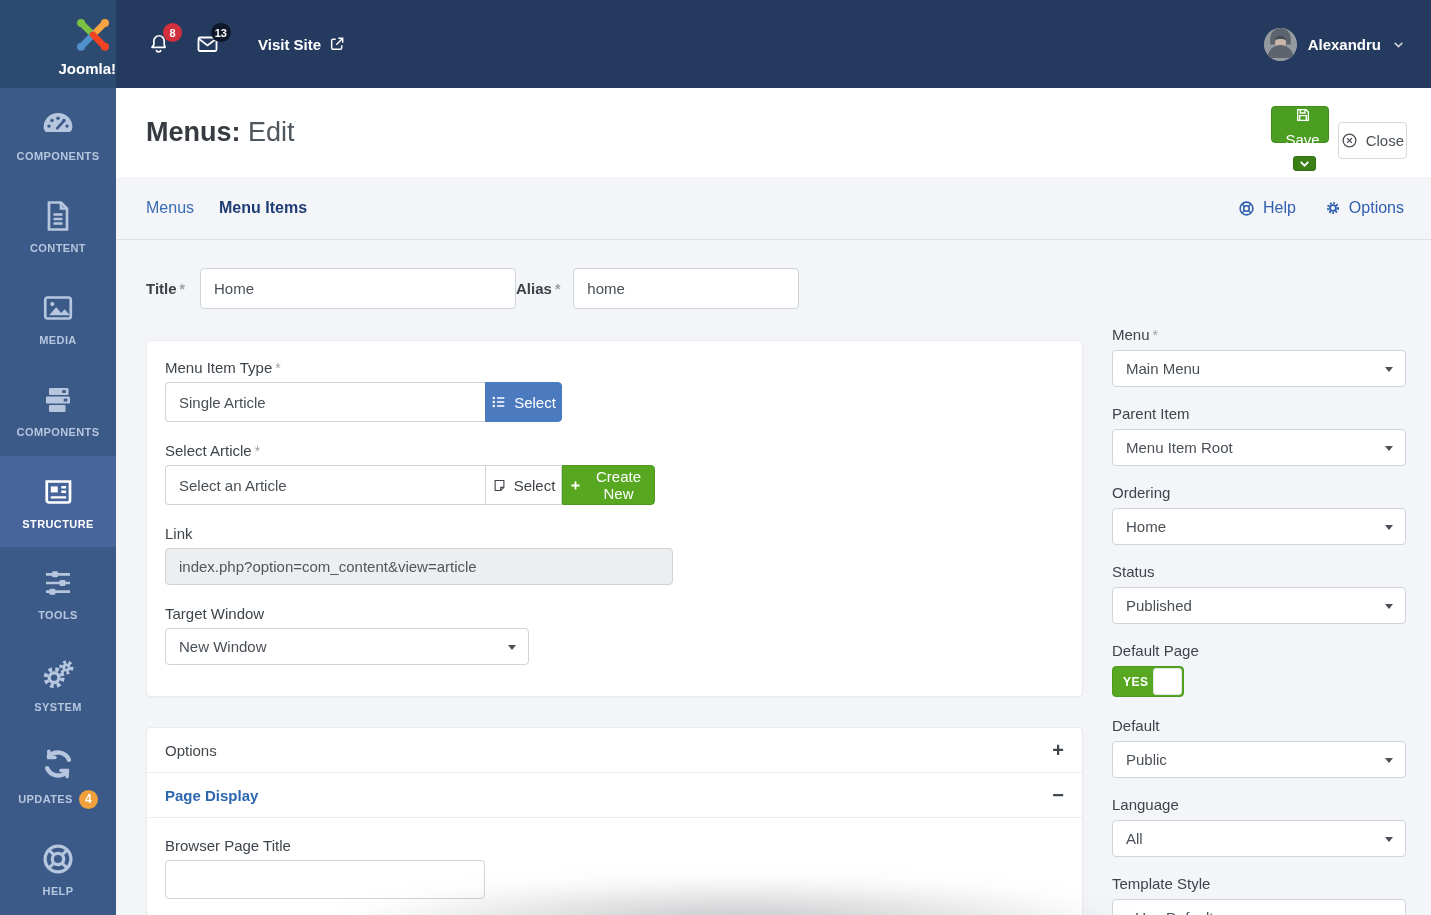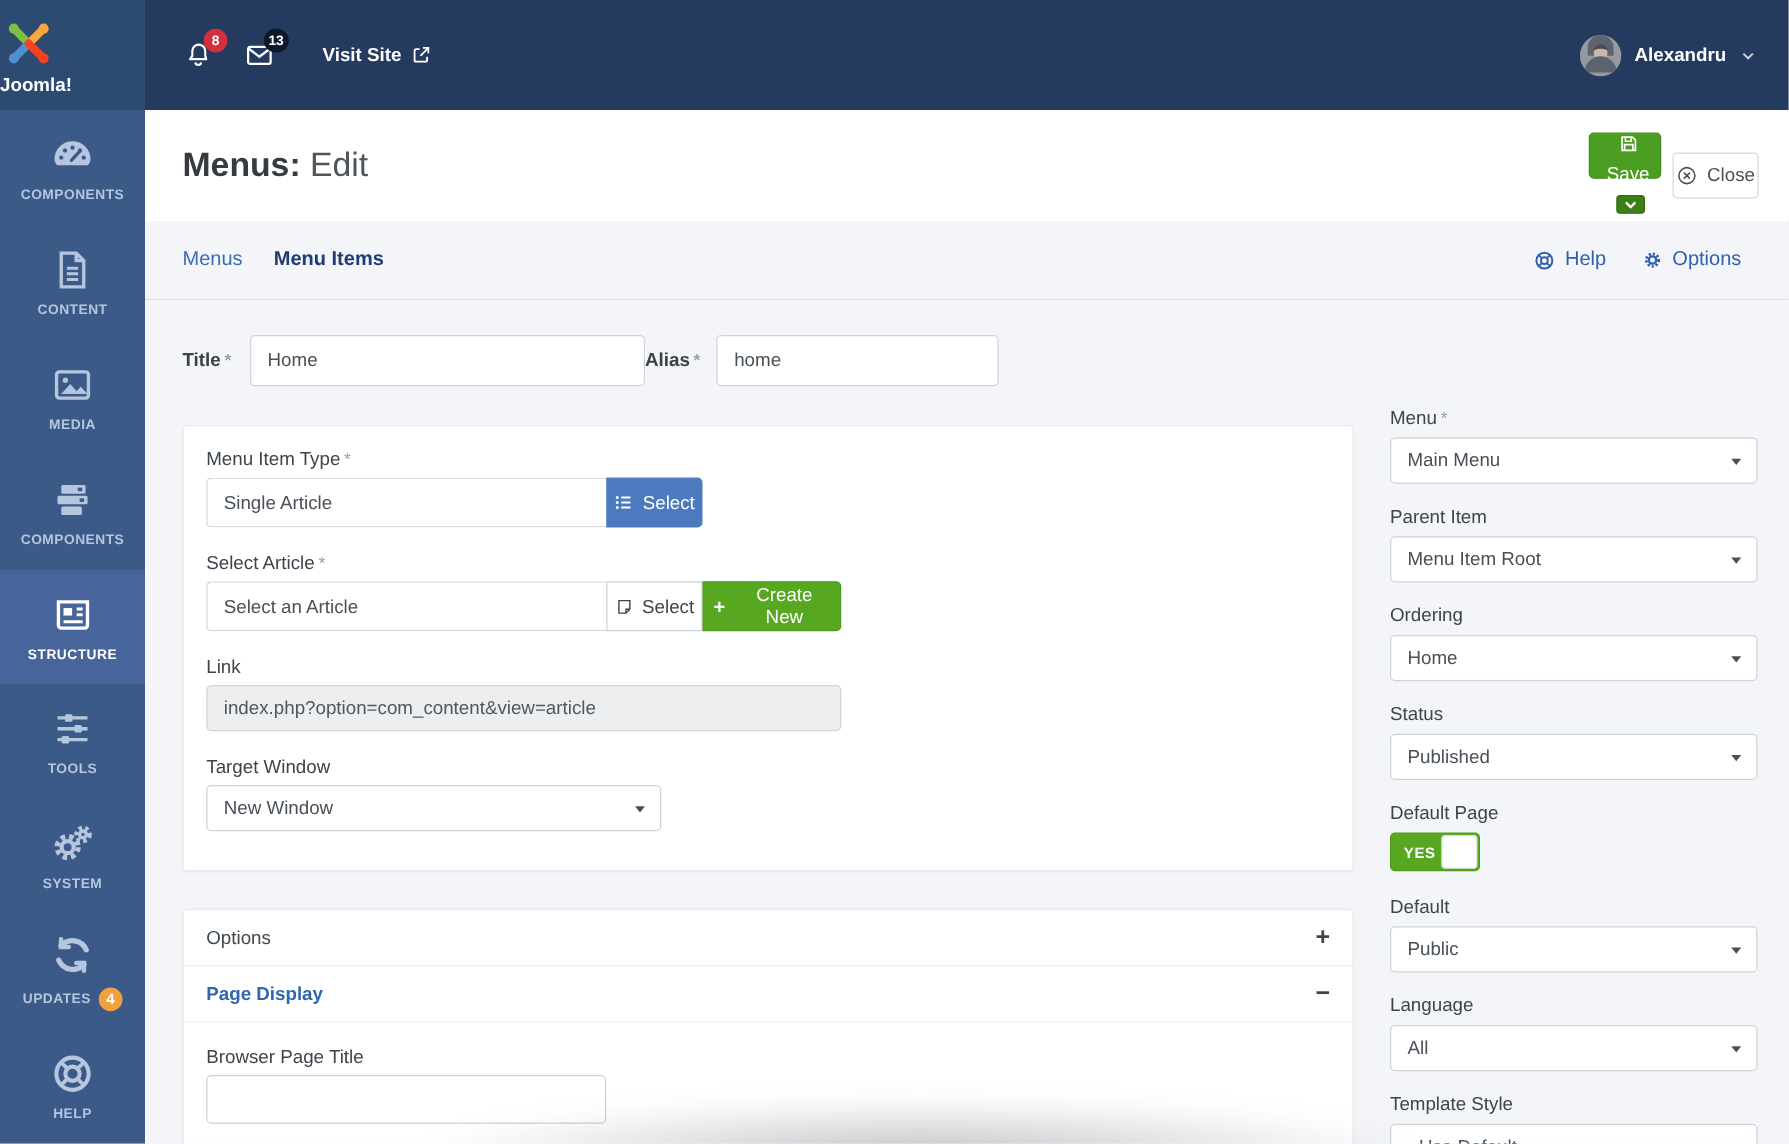--- a/index.html
+++ b/index.html
@@ -5,21 +5,21 @@
   * { box-sizing: border-box; }
   html,body { margin:0; padding:0; }
   body {
     width:1431px; height:915px; overflow:hidden; position:relative;
     font-family:"Liberation Sans", sans-serif; background:#f4f5f9;
   }
   svg { display:block; }
 
   
   .sidebar { position:absolute; left:0; top:0; width:116px; height:915px; background:#3c5a88; z-index:5; }
-  .logo-box { height:88px; background:#2d4a70; display:flex; flex-direction:column; align-items:flex-start; justify-content:center; gap:5px; cursor:pointer; }
+  .logo-box { height:88px; background:#2d4a70; display:flex; flex-direction:column; align-items:flex-end; justify-content:center; gap:5px; cursor:pointer; }
   .logo-text { color:#fff; font-weight:bold; font-size:15px; }
   .side-nav { display:flex; flex-direction:column; height:827px; }
   .nav-item { flex:1; display:flex; flex-direction:column; align-items:center; justify-content:center; gap:8px;
     color:#b6c6de; cursor:pointer; --hole:#3c5a88; }
   .nav-item.active { background:#47659a; color:#fff; --hole:#47659a; }
   .nav-label { font-size:11px; font-weight:bold; letter-spacing:.4px; }
   .nav-icon svg { width:40px; height:36px; }
   .nav-label-row { display:flex; align-items:center; gap:6px; }
   .nav-badge { width:19px; height:19px; border-radius:50%; background:#f0a03c; color:#fff;
     font-size:12px; font-weight:bold; display:flex; align-items:center; justify-content:center; }
@@ -42,21 +42,21 @@
   .titlebar { height:89px; background:#fff; display:flex; align-items:center; padding:0 24px 0 30px; }
   .page-title { margin:0; font-size:27px; color:#353b41; font-weight:bold; }
   .page-title .suffix { font-weight:normal; color:#4e555b; }
   .actions { margin-left:auto; display:flex; gap:9px; }
   .btn { display:flex; align-items:center; border-radius:4px; font-size:15px; cursor:pointer; }
   .btn-save { background:#4c9e22; border:1px solid #448c1e; color:#fff; height:37px; padding:0 8px 0 13px; gap:8px;flex-direction:column; }
   .save-caret { margin-left:4px; width:23px; height:23px; background:#3c7f15; border:1px solid #356e12; border-radius:3px;
     display:flex; align-items:center; justify-content:center; }
   .btn-close { background:#fff; border:1px solid #d4d9de; color:#4a5056; height:37px; padding:0 2px; gap:8px;margin-top:16px; }
 
-  .tabbar { height:63px; background:#f4f5f9; border-bottom:1px solid #dde1e7; display:flex; align-items:center; padding:0 38px 0 30px; }
+  .tabbar { height:63px; background:#f4f5f9; border-bottom:1px solid #dde1e7; display:flex; align-items:center; padding:0 27px 0 30px; }
   .tab { font-size:16px; color:#3a6db4; margin-right:25px; cursor:pointer; }
   .tab.active { font-weight:bold; color:#1f3d74; }
   .tab-tools { margin-left:auto; display:flex; gap:29px; }
   .tool-link { display:flex; align-items:center; gap:8px; color:#2f5fae; font-size:16px; cursor:pointer; }
 
   .content { position:absolute; top:152px; left:0; right:0; bottom:0; }
 
   
   .field-row { position:absolute; top:28px; left:30px; display:flex; align-items:center; }
   .inline-label { font-weight:bold; font-size:15px; color:#3a4147; white-space:nowrap; }
@@ -68,21 +68,21 @@
   .panel { position:absolute; background:#fff; border:1px solid #e8eaee; border-radius:4px; box-shadow:0 1px 2px rgba(0,0,0,.03); }
   .main-panel { left:30px; top:100px; width:937px; height:357px; padding:18px; }
   .f-block { margin-bottom:20px; }
   .f-label { font-size:15px; color:#3d444b; margin-bottom:6px; }
   .input-group { display:flex; }
   .group-input { width:320px; height:40px; border:1px solid #ced4da; border-right:none; border-radius:4px 0 0 4px;
     padding:0 13px; font-size:15px; color:#495057; font-family:"Liberation Sans",sans-serif; outline:none; }
   .gbtn { height:40px; display:flex; align-items:center; justify-content:center; gap:7px; font-size:15px; cursor:pointer; }
   .btn-select-blue { width:77px; background:#4b7bbe; border:1px solid #4b7bbe; color:#fff; border-radius:0 4px 4px 0; }
   .btn-select-white { width:77px; background:#fff; border:1px solid #ced4da; color:#3e444a; }
-  .btn-create { width:111px; background:#57a820; border:1px solid #4d9a1c; color:#fff; border-radius:0 4px 4px 0; }
+  .btn-create { width:93px; background:#57a820; border:1px solid #4d9a1c; color:#fff; border-radius:0 4px 4px 0; }
   .link-input { width:508px; height:37px; background:#eceef0; border:1px solid #ced4da; border-radius:4px;
     color:#50575d; font-size:15px; padding:0 13px; font-family:"Liberation Sans",sans-serif; outline:none; }
   .select { position:relative; height:37px; border:1px solid #ced4da; border-radius:4px; background:#fff;
     display:flex; align-items:center; padding:0 26px 0 13px; font-size:15px; color:#495057; cursor:pointer; }
   .caret { position:absolute; right:12px; top:16px; width:0; height:0;
     border-left:4.5px solid transparent; border-right:4.5px solid transparent; border-top:5.5px solid #4a5056; }
   .target-select { width:364px; }
 
   .options-panel { left:30px; top:487px; width:937px; height:300px; padding:0; }
   .acc-row { height:45px; display:flex; align-items:center; padding:0 18px; border-bottom:1px solid #eceef1;

